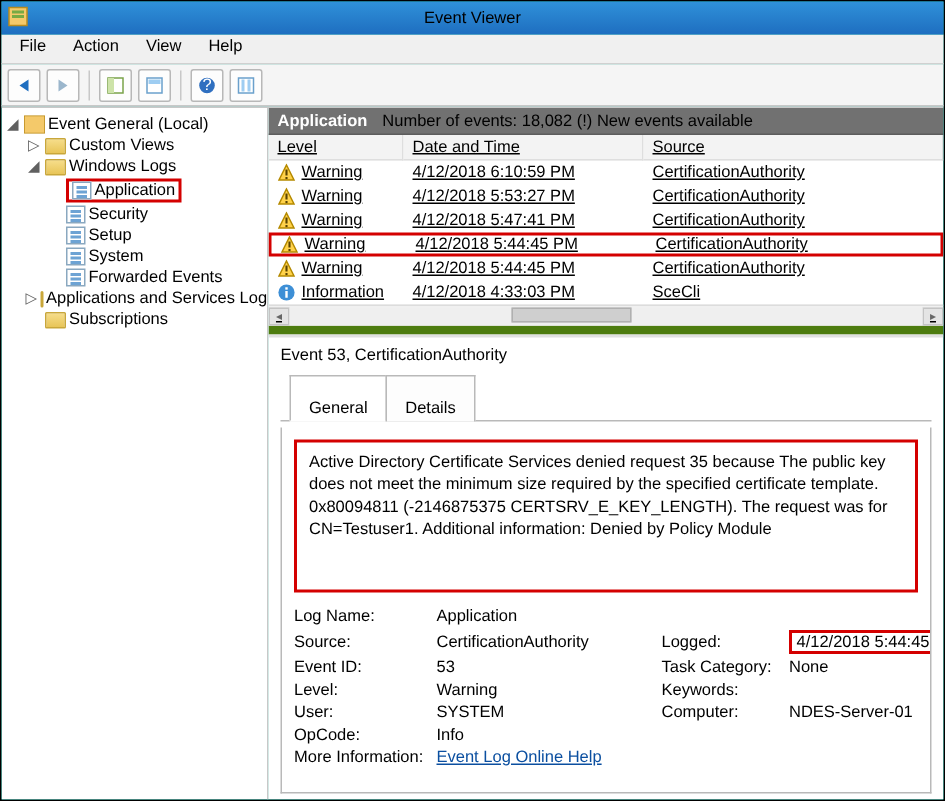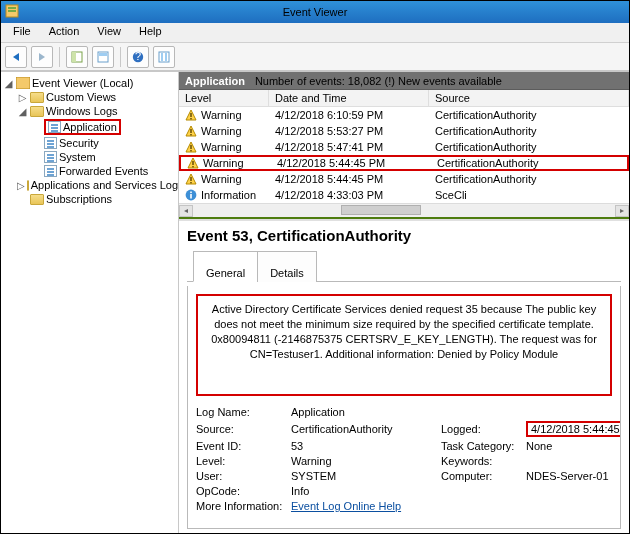--- a/index.html
+++ b/index.html
@@ -18,40 +18,40 @@
   .tw { display:inline-block; width:11px; height:11px; text-align:center; font-size:10px; line-height:11px; color:#606060;}
   .ticon { width:14px; height:12px; display:inline-block;}
   .tfolder { background:linear-gradient(#f6dd8a,#e8c558); border:1px solid #c9a73a; border-radius:1px; width:14px; height:11px;}
   .tlog { width:13px; height:12px; background:#fff; border:1px solid #8aa8c0; position:relative;}
   .tlog::after{content:""; position:absolute; left:2px; top:2px; right:2px; height:2px; background:#6da3d4; box-shadow:0 3px 0 #6da3d4, 0 6px 0 #6da3d4;} 
   .indent1{padding-left:14px;} .indent2{padding-left:28px;}
   .hlbox{ border:2px solid #d40000; padding:0 2px; display:inline-flex; align-items:center; gap:2px;}
   .right { flex:1; display:flex; flex-direction:column; background:#fff; overflow:hidden;}
   .listhdr { background:#717171; color:#fff; height:18px; display:flex; align-items:center; padding:0 6px; gap:10px; border-bottom:1px solid #5c5c5c;}
   .listhdr b{color:#fff; font-weight:bold;}
-  .grid { border-bottom:2px solid #4d7c0f; }
+  .grid { border-bottom:6px solid #4d7c0f;text-decoration:underline; }
   .gridhdr, .row { display:grid; grid-template-columns:90px 160px 200px 60px; }
   .gridhdr > div { background:#f3f3f3; border-right:1px solid #dedede; border-bottom:1px solid #dedede; padding:2px 6px; font-weight:400;}
   .row > div { padding:1px 6px; border-right:1px solid transparent; display:flex; align-items:center; gap:4px; white-space:nowrap; overflow:hidden;}
   .row { height:16px; }
   .rowhl { border:2px solid #d40000; }
   .warn { width:12px; height:12px; }
   .warn svg, .info svg { display:block;}
   .info { width:12px; height:12px;}
   .scroll { height:14px; background:#f0f0f0; border-top:1px solid #dcdcdc; display:flex; align-items:center;}
   .scroll .lt,.scroll .rt{width:14px;height:12px;background:#e4e4e4;border:1px solid #c4c4c4;display:flex;align-items:center;justify-content:center;font-size:8px;color:#666;}
   .scroll .track{flex:1;height:12px;background:#efefef;position:relative;}
   .scroll .thumb{position:absolute;left:35%;width:80px;height:10px;top:0;background:#cfcfcf;border:1px solid #b0b0b0;}
   .detail { flex:1; padding:6px 8px 4px 8px; display:flex; flex-direction:column; gap:4px; overflow:hidden; border-top:2px solid #e0e0e0;}
-  .detail-title{ font-size:15px; padding-bottom:2px;font-weight:bold;}
+  .detail-title{ font-size:11px; padding-bottom:2px;}
   .tabs { display:flex; gap:0; border-bottom:1px solid #b9b9b9; padding-left:6px;}
   .tab { padding:15px 12px 2px; border:1px solid #b9b9b9; border-bottom:none; background:#fdfdfd; margin-right:-1px; position:relative; top:1px;}
   .tab.active{ background:#fff; border-bottom:1px solid #fff;}
   .tabbody{ border:1px solid #b9b9b9; border-top:none; padding:8px; flex:1; display:flex; flex-direction:column; gap:10px; overflow:hidden;}
-  .msgbox{ border:2px solid #d40000; padding:6px 8px 46px; line-height:1.35; height:102px;text-align:center;}
+  .msgbox{ border:2px solid #d40000; padding:6px 8px 46px; line-height:1.35; height:102px;}
   .props { display:grid; grid-template-columns:95px 150px 85px 170px; row-gap:3px; align-items:center;}
   .props .lbl{ color:#000;}
   .hlval{ border:2px solid #d40000; padding:0 3px; display:inline-block;}
   .lnk{ color:#0b4fa0; text-decoration:underline;}
   
 </style>
 </head>
 <body>
 
 <div class="window">
@@ -113,21 +113,21 @@
       </div>
   </div>
 
   <div class="body">
     <div class="tree">
       <div class="tnode">
         <span class="tw">◢</span>
         <span class="ticon"><svg width="14" height="12">
               <rect x="0" y="0" width="14" height="12" fill="#f4c96a" stroke="#b98b1e"></rect>
             </svg></span>
-        <span>Event Viewer (Local)</span>
+        <span>Event General (Local)</span>
       </div>
       <div class="tnode indent1">
         <span class="tw">▷</span>
         <span class="tfolder"></span>
         <span>Custom Views</span>
       </div>
       <div class="tnode indent1">
         <span class="tw">◢</span>
         <span class="tfolder"></span>
         <span>Windows Logs</span>
@@ -136,20 +136,25 @@
         <span class="tw"></span>
         <span class="hlbox">
           <span class="tlog"></span>
           <span>Application</span>
         </span>
       </div>
       <div class="tnode indent2">
           <span class="tw"></span>
           <span class="tlog"></span>
           <span>Security</span>
+        </div>
+      <div class="tnode indent2">
+          <span class="tw"></span>
+          <span class="tlog"></span>
+          <span>Setup</span>
         </div>
       <div class="tnode indent2">
           <span class="tw"></span>
           <span class="tlog"></span>
           <span>System</span>
         </div>
       <div class="tnode indent2">
           <span class="tw"></span>
           <span class="tlog"></span>
           <span>Forwarded Events</span>

